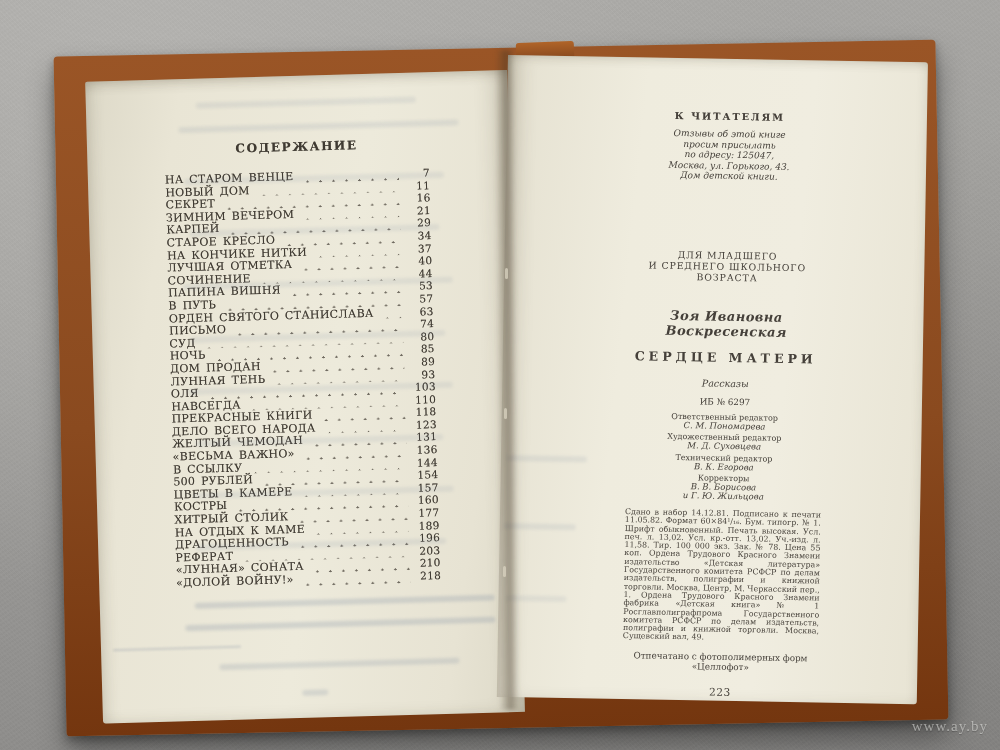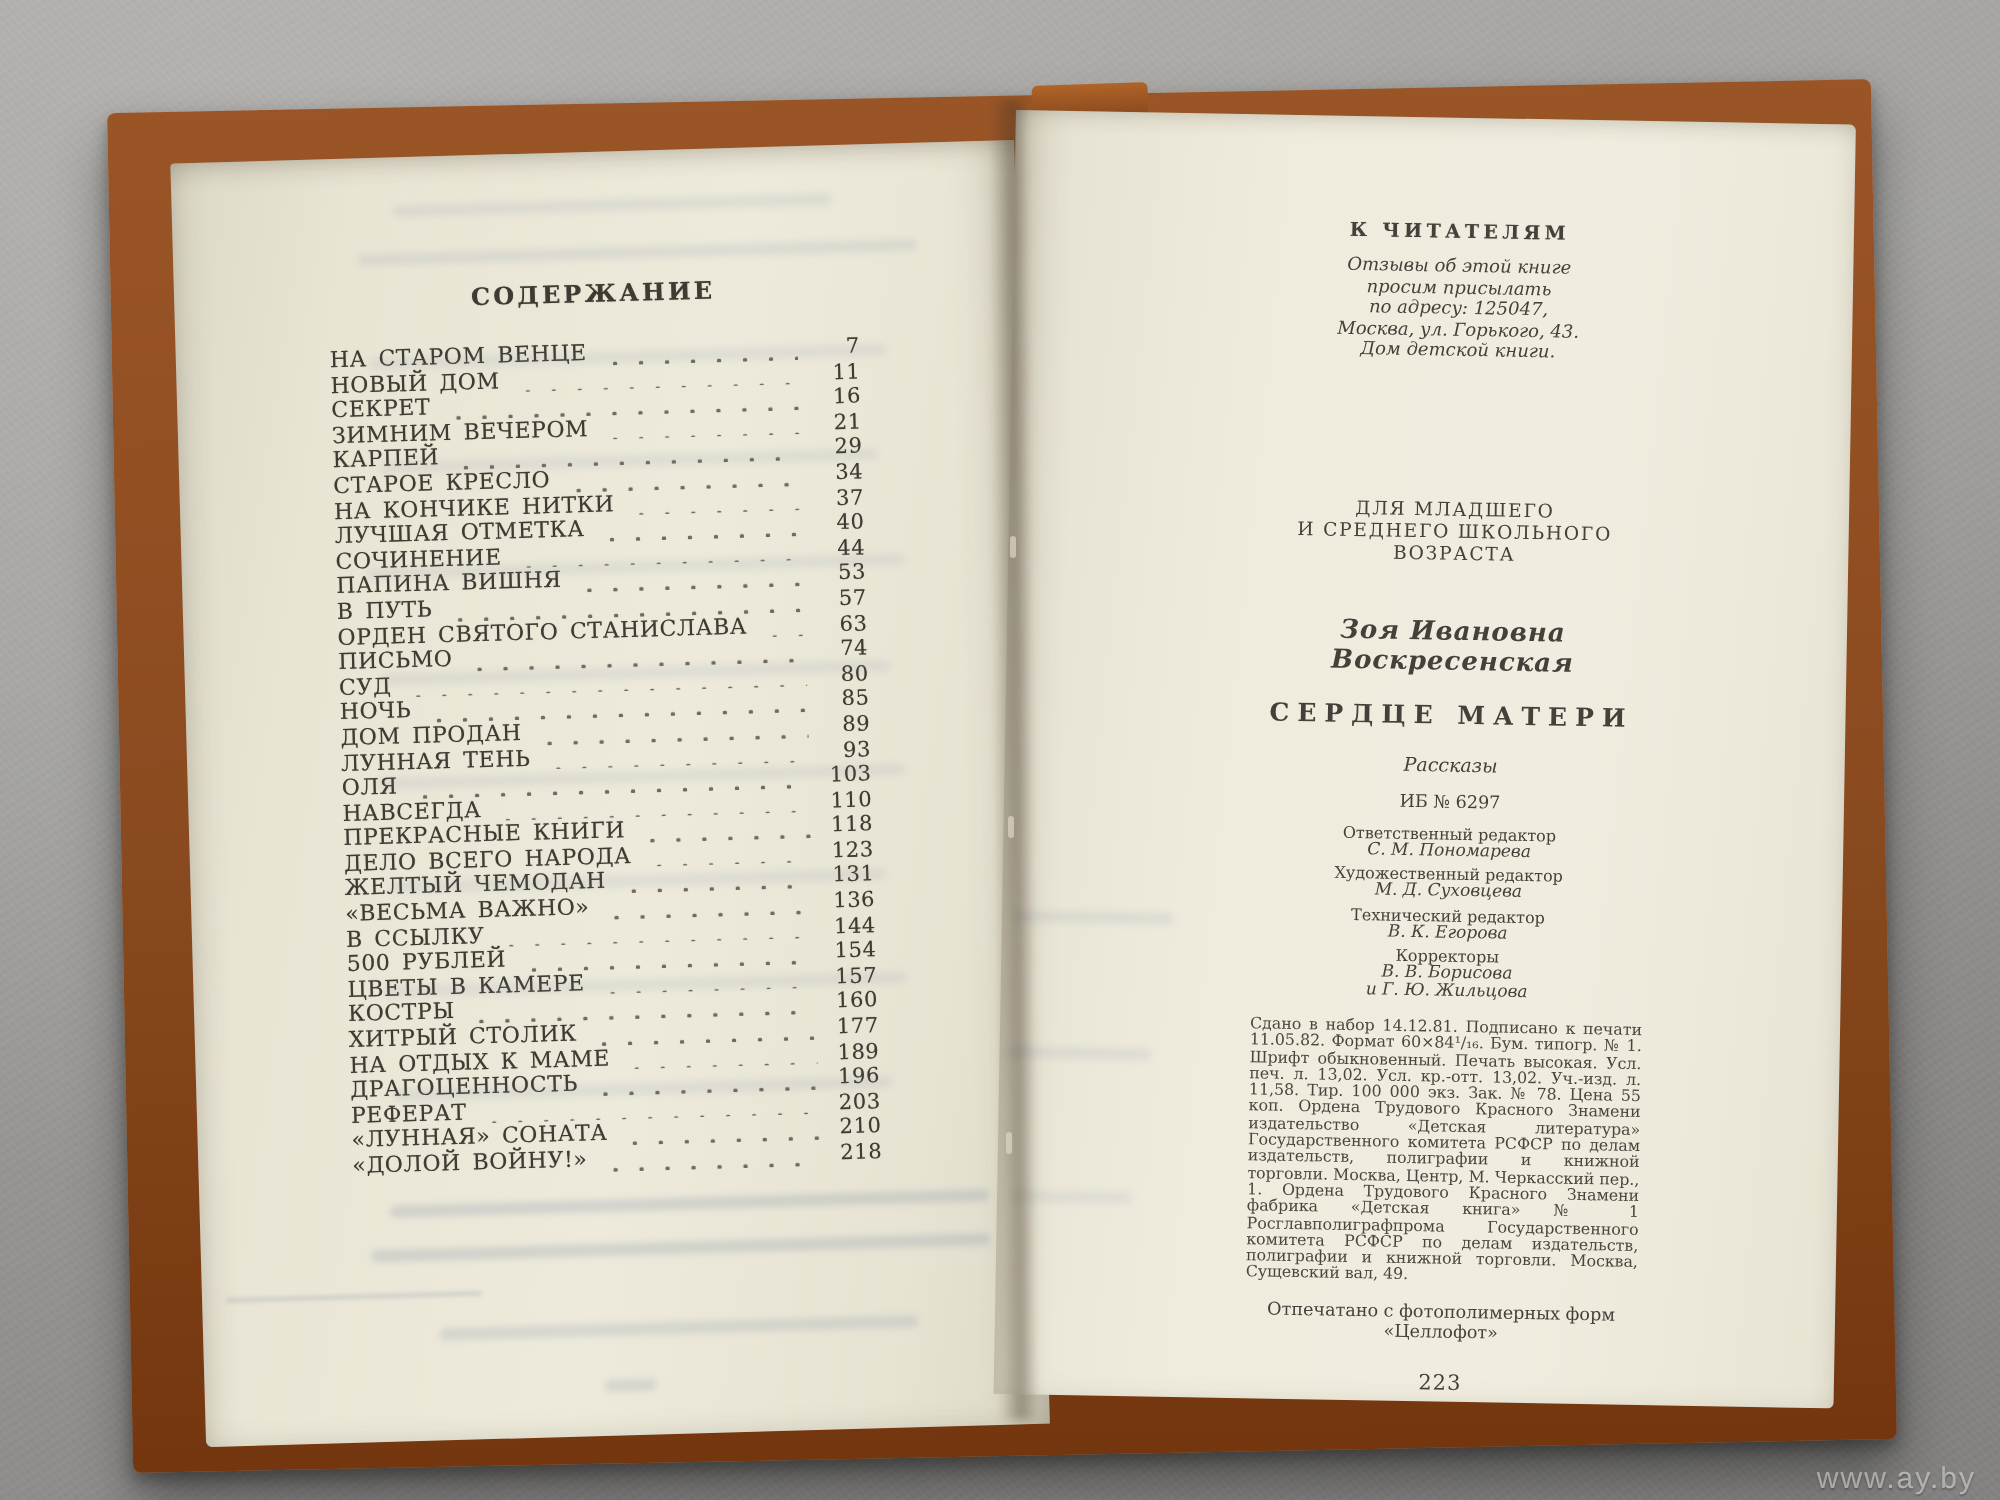--- a/index.html
+++ b/index.html
@@ -83,22 +83,22 @@
     text-align:justify;color:#4a453e;
   }
   .rp-note{margin-top:9px;font-size:8.8px;line-height:10px;}
   .rp-pageno{margin-top:14px;font-size:10.5px;letter-spacing:.5px;}
 
   
   .bleed{position:absolute;height:6px;border-radius:3px;background:rgba(110,126,152,.9);filter:blur(1.8px);pointer-events:none;}
   .bleed.rule{height:2px;filter:blur(1px);}
 
   .watermark{
-    position:absolute;right:12px;bottom:2px;z-index:6;
-    font-family:Liberation Sans, sans-serif;
+    position:absolute;right:12px;bottom:15px;z-index:6;
+    font-family:Liberation Serif, serif;
     font-size:15px;color:rgba(235,235,232,.55);letter-spacing:1px;
     text-shadow:0 1px 1px rgba(0,0,0,.25);
   }
 </style>
 </head>
 <body>
 
 <div class="scene">
 
   <div class="cover"></div>

